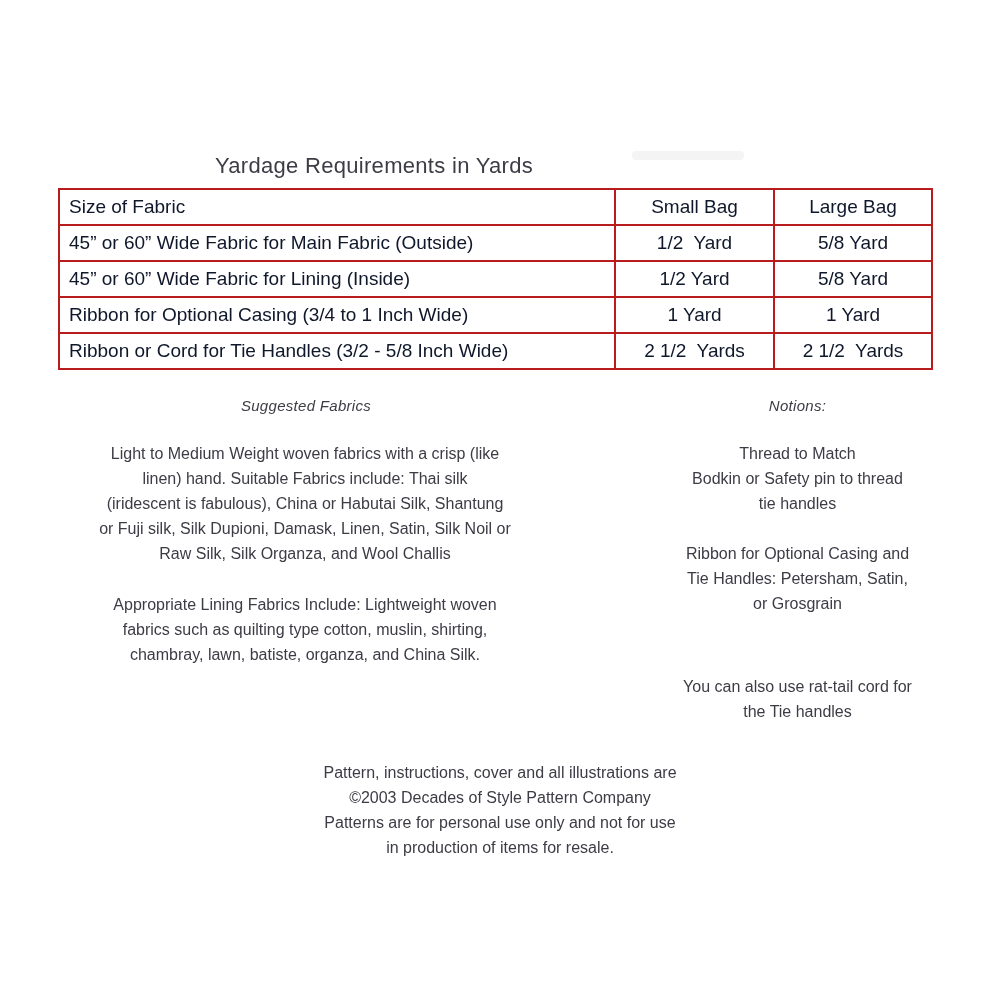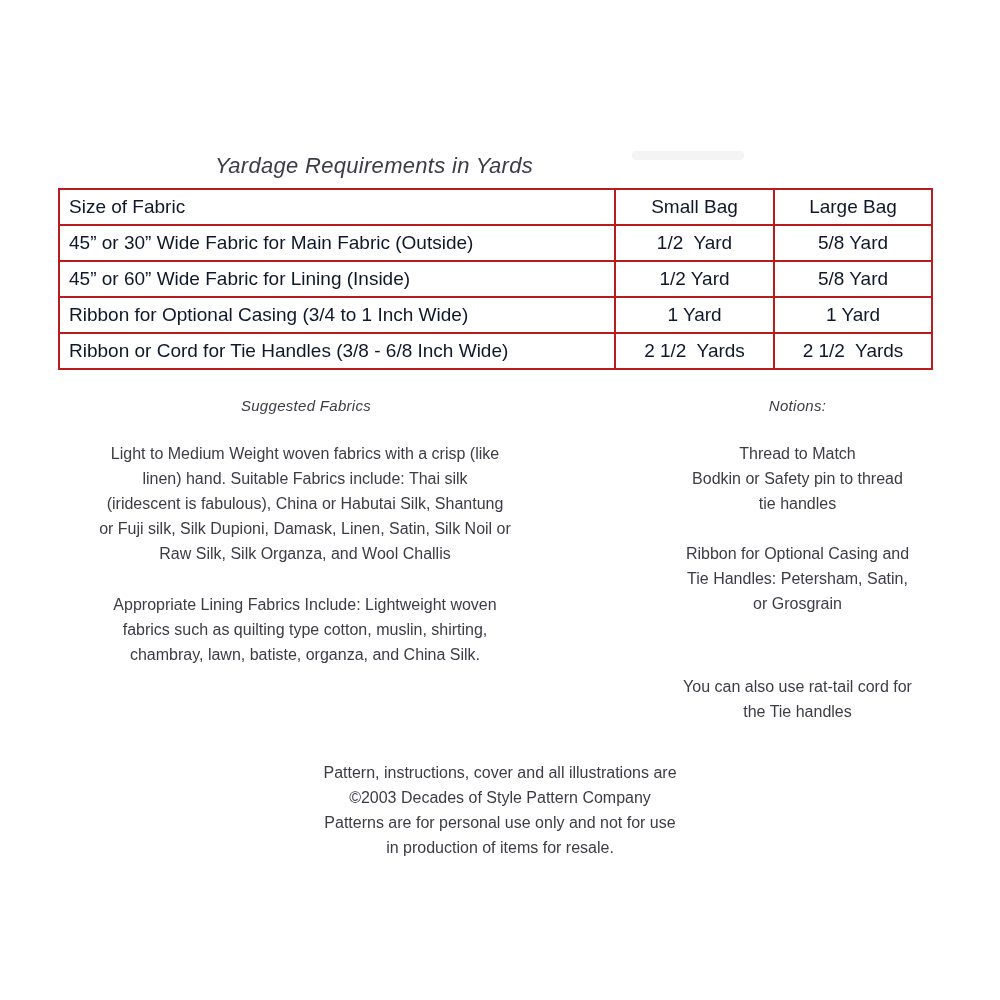--- a/index.html
+++ b/index.html
@@ -18,21 +18,20 @@
     width: 112px; height: 9px;
     background: #f4f4f4;
     border-radius: 4px;
   }
   .doc-title {
     position: absolute;
     top: 153px; left: 58px;
     width: 632px;
     margin: 0;
     text-align: center;
-    font-style: italic;
     font-weight: normal;
     font-size: 22px;
     letter-spacing: 0.3px;
   }
   table.yardage {
     position: absolute;
     top: 188px; left: 58px;
     width: 873px;
     border-collapse: collapse;
     table-layout: fixed;
@@ -96,36 +95,36 @@
         <col class="c2">
         <col class="c3">
     </colgroup>
     <tbody>
       <tr>
         <th class="label-cell">Size of Fabric</th>
         <th>Small Bag</th>
         <th>Large Bag</th>
       </tr>
       <tr>
-        <td class="label-cell">45” or 30” Wide Fabric for Main Fabric (Outside)</td>
+        <td class="label-cell">45” or 60” Wide Fabric for Main Fabric (Outside)</td>
         <td>1/2  Yard</td>
         <td>5/8 Yard</td>
       </tr>
       <tr>
         <td class="label-cell">45” or 60” Wide Fabric for Lining (Inside)</td>
         <td>1/2 Yard</td>
         <td>5/8 Yard</td>
       </tr>
       <tr>
         <td class="label-cell">Ribbon for Optional Casing (3/4 to 1 Inch Wide)</td>
         <td>1 Yard</td>
         <td>1 Yard</td>
       </tr>
       <tr>
-        <td class="label-cell">Ribbon or Cord for Tie Handles (3/8 - 6/8 Inch Wide)</td>
+        <td class="label-cell">Ribbon or Cord for Tie Handles (3/2 - 5/8 Inch Wide)</td>
         <td>2 1/2  Yards</td>
         <td>2 1/2  Yards</td>
       </tr>
     </tbody>
   </table>
 
   <h2 class="section-heading" id="suggested-heading">Suggested Fabrics</h2>
   <p class="body-text" id="suggested-para1">Light to Medium Weight woven fabrics with a crisp (like
 linen) hand.  Suitable Fabrics include:  Thai silk
 (iridescent is fabulous), China or Habutai Silk, Shantung

